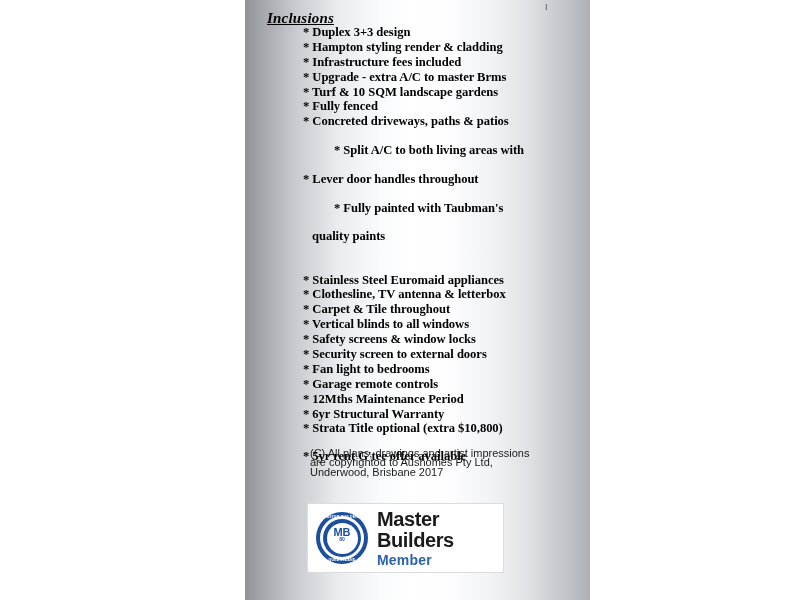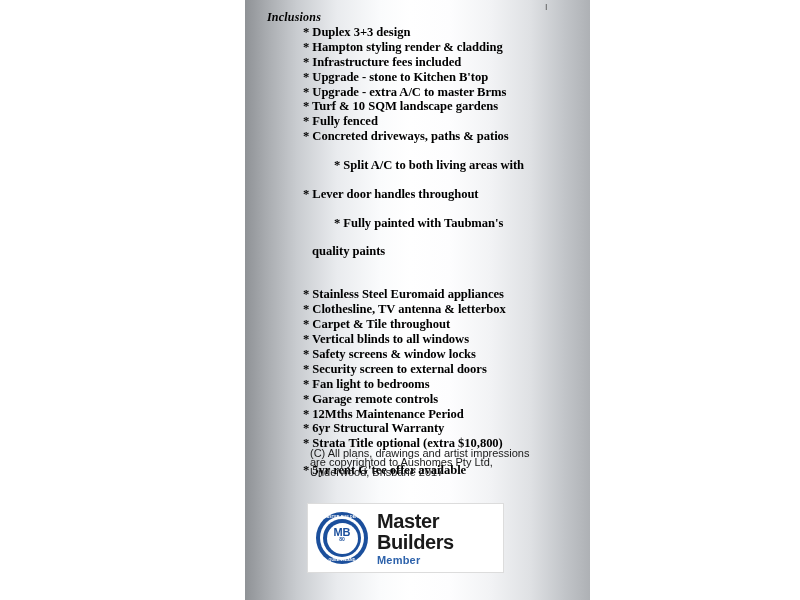--- a/index.html
+++ b/index.html
@@ -40,23 +40,24 @@
         #aeb1b5 345px);
   }
   #sheet-inner {
     position: absolute;
     inset: 0;
   }
   .hdr {
     position: absolute;
     left: 22px;
     top: 10px;
-    font-size: 12px;
+    font-size: 15px;
     font-weight: bold;
     font-style: italic;
+    text-decoration: underline;
     color: #000;
     letter-spacing: 0.2px;
   }
   .cursor-mark {
     position: absolute;
     left: 300px;
     top: 3px;
     width: 5px;
     height: 9px;
     color: #555;
@@ -184,42 +185,41 @@
     font-weight: bold;
     font-size: 20px;
     color: #1a1a1a;
     letter-spacing: -0.4px;
     display: block;
   }
   #logo-text .l2 { margin-top: 1px; }
   #logo-text .l3 {
     font-family: "Liberation Sans", sans-serif;
     font-weight: bold;
-    font-size: 11px;
+    font-size: 14px;
     color: #2d62ab;
     letter-spacing: 0.2px;
     display: block;
     margin-top: 3px;
   }
 </style>
 </head>
 <body>
 
 <div id="page">
   <div id="sheet">
     <div id="sheet-inner">
 
       <div class="hdr">Inclusions</div>
       <div class="cursor-mark">I</div>
 
       <div id="list">
         <div class="item"><span>* Duplex 3+3 design</span></div>
         <div class="item"><span>* Hampton styling render &amp; cladding</span></div>
         <div class="item"><span>* Infrastructure fees included</span></div>
-        <div class="item"><span>* Upgrade - stone to Kitchen B'top</span></div>
         <div class="item"><span>* Upgrade - extra A/C to master Brms</span></div>
         <div class="item"><span>* Turf &amp; 10 SQM landscape gardens</span></div>
         <div class="item"><span>* Fully fenced</span></div>
         <div class="item"><span>* Concreted driveways, paths &amp; patios</span></div>
         <div class="item">
           <span>* Split A/C to both living areas with</span>
         </div>
         <div class="item"><span>* Lever door handles throughout</span></div>
         <div class="item">
           <span>* Fully painted with Taubman's</span>

